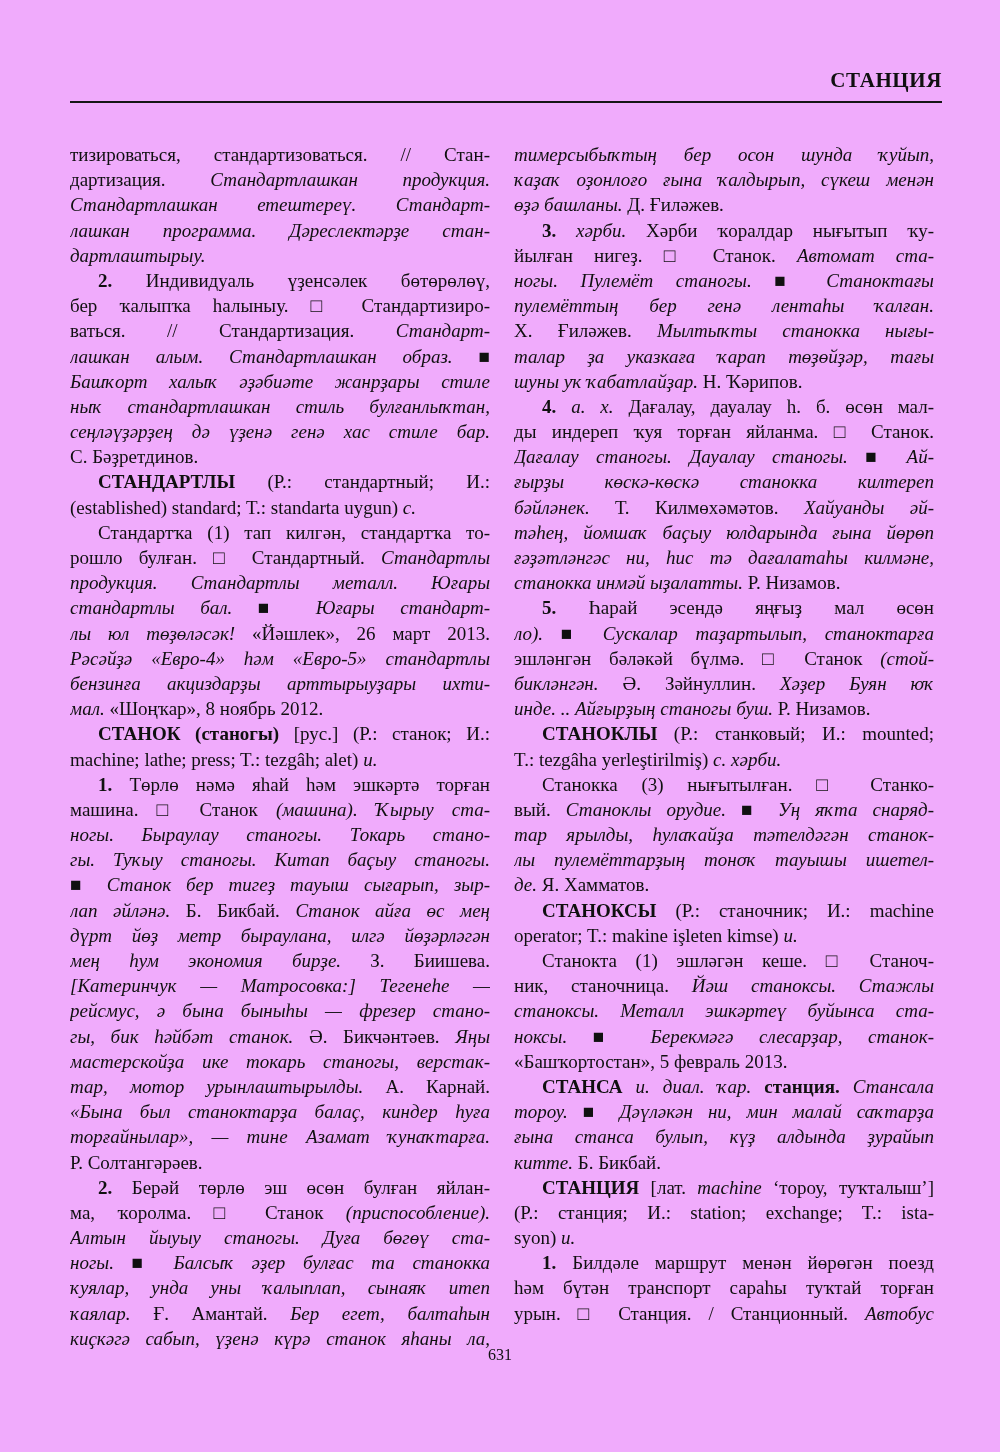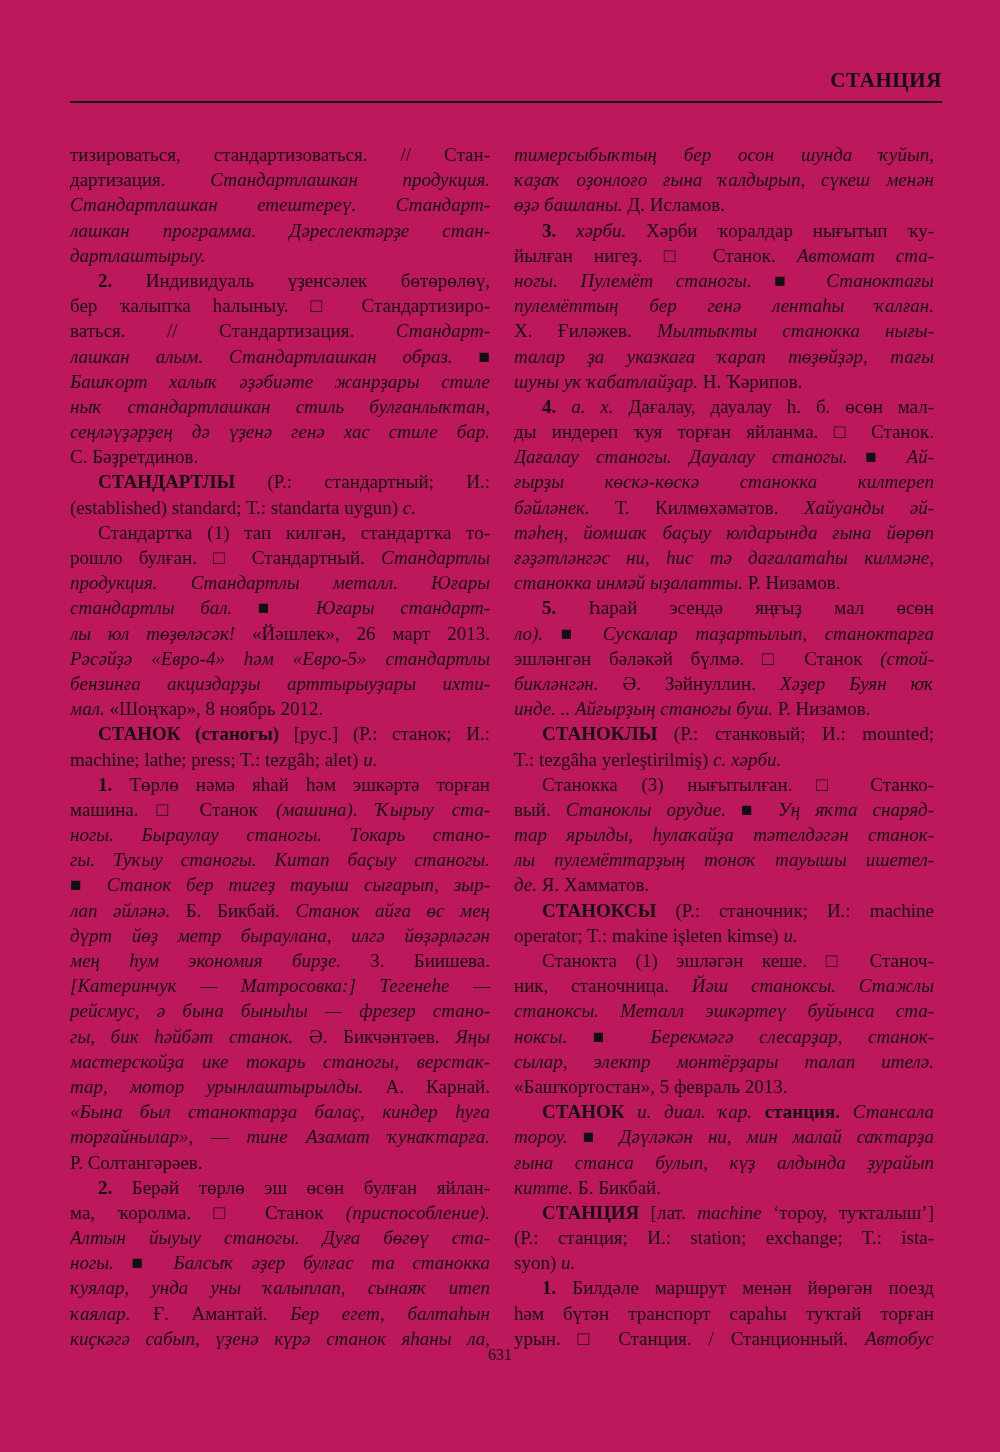--- a/index.html
+++ b/index.html
@@ -1,16 +1,16 @@
 <!DOCTYPE html>
 <html><head>
 <meta charset="utf-8">
 <style>
   html,body{margin:0;padding:0;background:#ffffff;}
-  .page{position:relative;width:1000px;height:1452px;background:#be185d;color:#101010;
+  .page{position:relative;width:1000px;height:1452px;background:#f0abfc;color:#101010;
         font-family:"Liberation Serif", serif;overflow:hidden;}
   .running-head{position:absolute;top:68px;left:70px;right:58px;text-align:right;
         font-weight:bold;font-size:21px;letter-spacing:0.6px;}
   .head-rule{position:absolute;top:101px;left:70px;right:58px;border-top:2.5px solid #161616;}
   .columns{position:absolute;top:142px;left:70px;display:flex;gap:24px;}
   .col{width:420px;}
   .line{font-size:19px;line-height:25.2px;height:25.2px;overflow:hidden;
         text-align:justify;text-align-last:justify;}
   .line.nj{text-align-last:left;}
   .line.ind{text-indent:28px;}
@@ -71,21 +71,21 @@
         <div class="line"><span>ма, ҡоролма. □ Станок </span><span class="it">(приспособление).</span></div>
         <div class="line"><span class="it">Алтын йыуыу станогы. Дуға бөгөү ста-</span></div>
         <div class="line"><span class="it">ногы. </span><span>■ </span><span class="it">Балсыҡ әҙер булғас та станокка</span></div>
         <div class="line"><span class="it">ҡуялар, унда уны ҡалыплап, сынаяҡ итеп</span></div>
         <div class="line"><span class="it">ҡаялар. </span><span>Ғ. Амантай. </span><span class="it">Бер егет, балтаһын</span></div>
         <div class="line"><span class="it">киҫкәгә сабып, үҙенә күрә станок яһаны ла,</span></div>
       </div>
     <div class="col">
         <div class="line"><span class="it">тимерсыбыҡтың бер осон шунда ҡуйып,</span></div>
         <div class="line"><span class="it">ҡаҙаҡ оҙонлоғо ғына ҡалдырып, сүкеш менән</span></div>
-        <div class="line nj"><span class="it">өҙә башланы. </span><span>Д. Исламов.</span></div>
+        <div class="line nj"><span class="it">өҙә башланы. </span><span>Д. Ғиләжев.</span></div>
         <div class="line ind"><span class="bd">3. </span><span class="it">хәрби. </span><span>Хәрби ҡоралдар нығытып ҡу-</span></div>
         <div class="line"><span>йылған нигеҙ. □ Станок. </span><span class="it">Автомат ста-</span></div>
         <div class="line"><span class="it">ногы. Пулемёт станогы. </span><span>■ </span><span class="it">Станоктағы</span></div>
         <div class="line"><span class="it">пулемёттың бер генә лентаһы ҡалған.</span></div>
         <div class="line"><span>Х. Ғиләжев. </span><span class="it">Мылтыҡты станокка нығы-</span></div>
         <div class="line"><span class="it">талар ҙа указкаға ҡарап төҙөйҙәр, тағы</span></div>
         <div class="line nj"><span class="it">шуны уҡ ҡабатлайҙар. </span><span>Н. Ҡәрипов.</span></div>
         <div class="line ind"><span class="bd">4. </span><span class="it">а. х. </span><span>Дағалау, дауалау һ. б. өсөн мал-</span></div>
         <div class="line"><span>ды индереп ҡуя торған яйланма. □ Станок.</span></div>
         <div class="line"><span class="it">Дағалау станогы. Дауалау станогы. </span><span>■ </span><span class="it">Ай-</span></div>
@@ -105,23 +105,22 @@
         <div class="line"><span>вый. </span><span class="it">Станоклы орудие. </span><span>■ </span><span class="it">Уң яҡта снаряд-</span></div>
         <div class="line"><span class="it">тар ярылды, һулаҡайҙа тәтелдәгән станок-</span></div>
         <div class="line"><span class="it">лы пулемёттарҙың тоноҡ тауышы ишетел-</span></div>
         <div class="line nj"><span class="it">де. </span><span>Я. Хамматов.</span></div>
         <div class="line ind"><span class="bd">СТАНОКСЫ </span><span>(Р.: станочник; И.: machine</span></div>
         <div class="line nj"><span>operator; T.: makine işleten kimse) </span><span class="it">и.</span></div>
         <div class="line ind"><span>Станокта (1) эшләгән кеше. □ Станоч-</span></div>
         <div class="line"><span>ник, станочница. </span><span class="it">Йәш станоксы. Стажлы</span></div>
         <div class="line"><span class="it">станоксы. Металл эшкәртеү буйынса ста-</span></div>
         <div class="line"><span class="it">ноксы. </span><span>■ </span><span class="it">Берекмәгә слесарҙар, станок-</span></div>
-        <div class="line"><span class="it">сылар, электр монтёрҙары талап ителә.</span></div>
         <div class="line nj"><span>«Башҡортостан», 5 февраль 2013.</span></div>
-        <div class="line ind"><span class="bd">СТАНОК </span><span class="it">и. диал. ҡар. </span><span class="bd">станция. </span><span class="it">Стансала</span></div>
+        <div class="line ind"><span class="bd">СТАНСА </span><span class="it">и. диал. ҡар. </span><span class="bd">станция. </span><span class="it">Стансала</span></div>
         <div class="line"><span class="it">тороу. </span><span>■ </span><span class="it">Дәүләкән ни, мин малай саҡтарҙа</span></div>
         <div class="line"><span class="it">ғына станса булып, күҙ алдында ҙурайып</span></div>
         <div class="line nj"><span class="it">китте. </span><span>Б. Бикбай.</span></div>
         <div class="line ind"><span class="bd">СТАНЦИЯ </span><span>[лат. </span><span class="it">machine </span><span>‘тороу, туҡталыш’]</span></div>
         <div class="line"><span>(Р.: станция; И.: station; exchange; T.: ista-</span></div>
         <div class="line nj"><span>syon) </span><span class="it">и.</span></div>
         <div class="line ind"><span class="bd">1. </span><span>Билдәле маршрут менән йөрөгән поезд</span></div>
         <div class="line"><span>һәм бүтән транспорт сараһы туҡтай торған</span></div>
         <div class="line"><span>урын. □ Станция. / Станционный. </span><span class="it">Автобус</span></div>
       </div>

